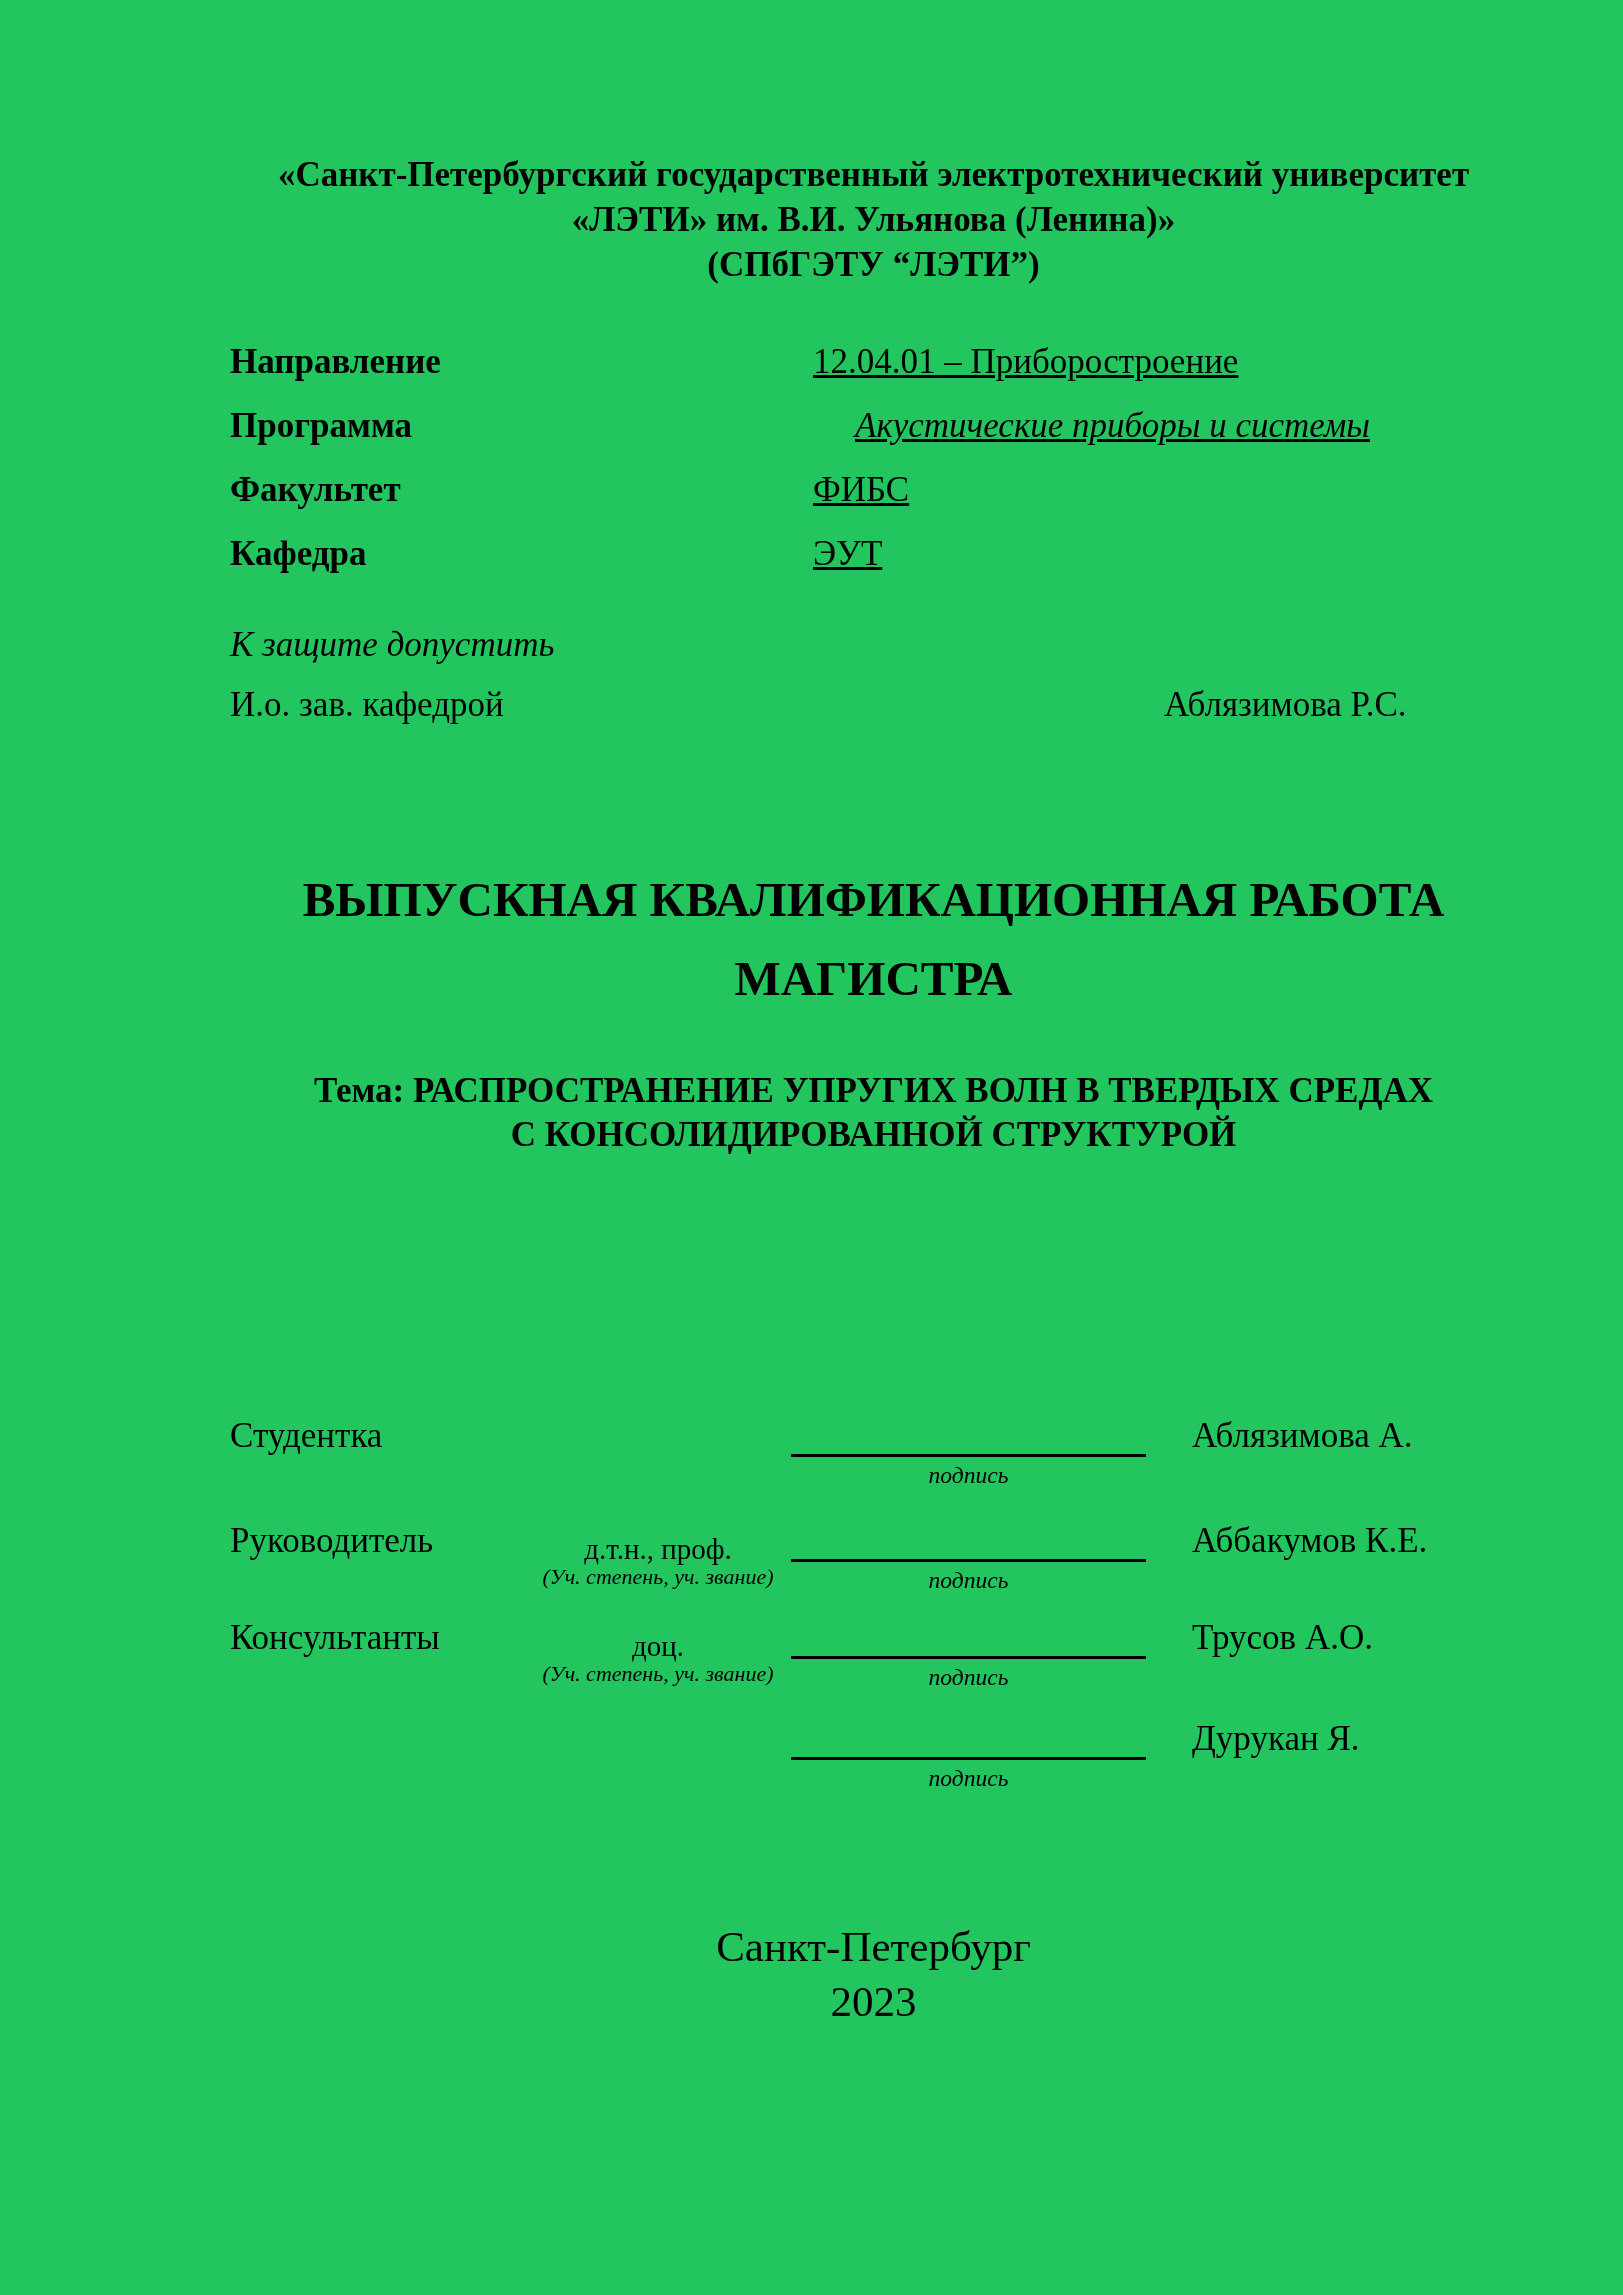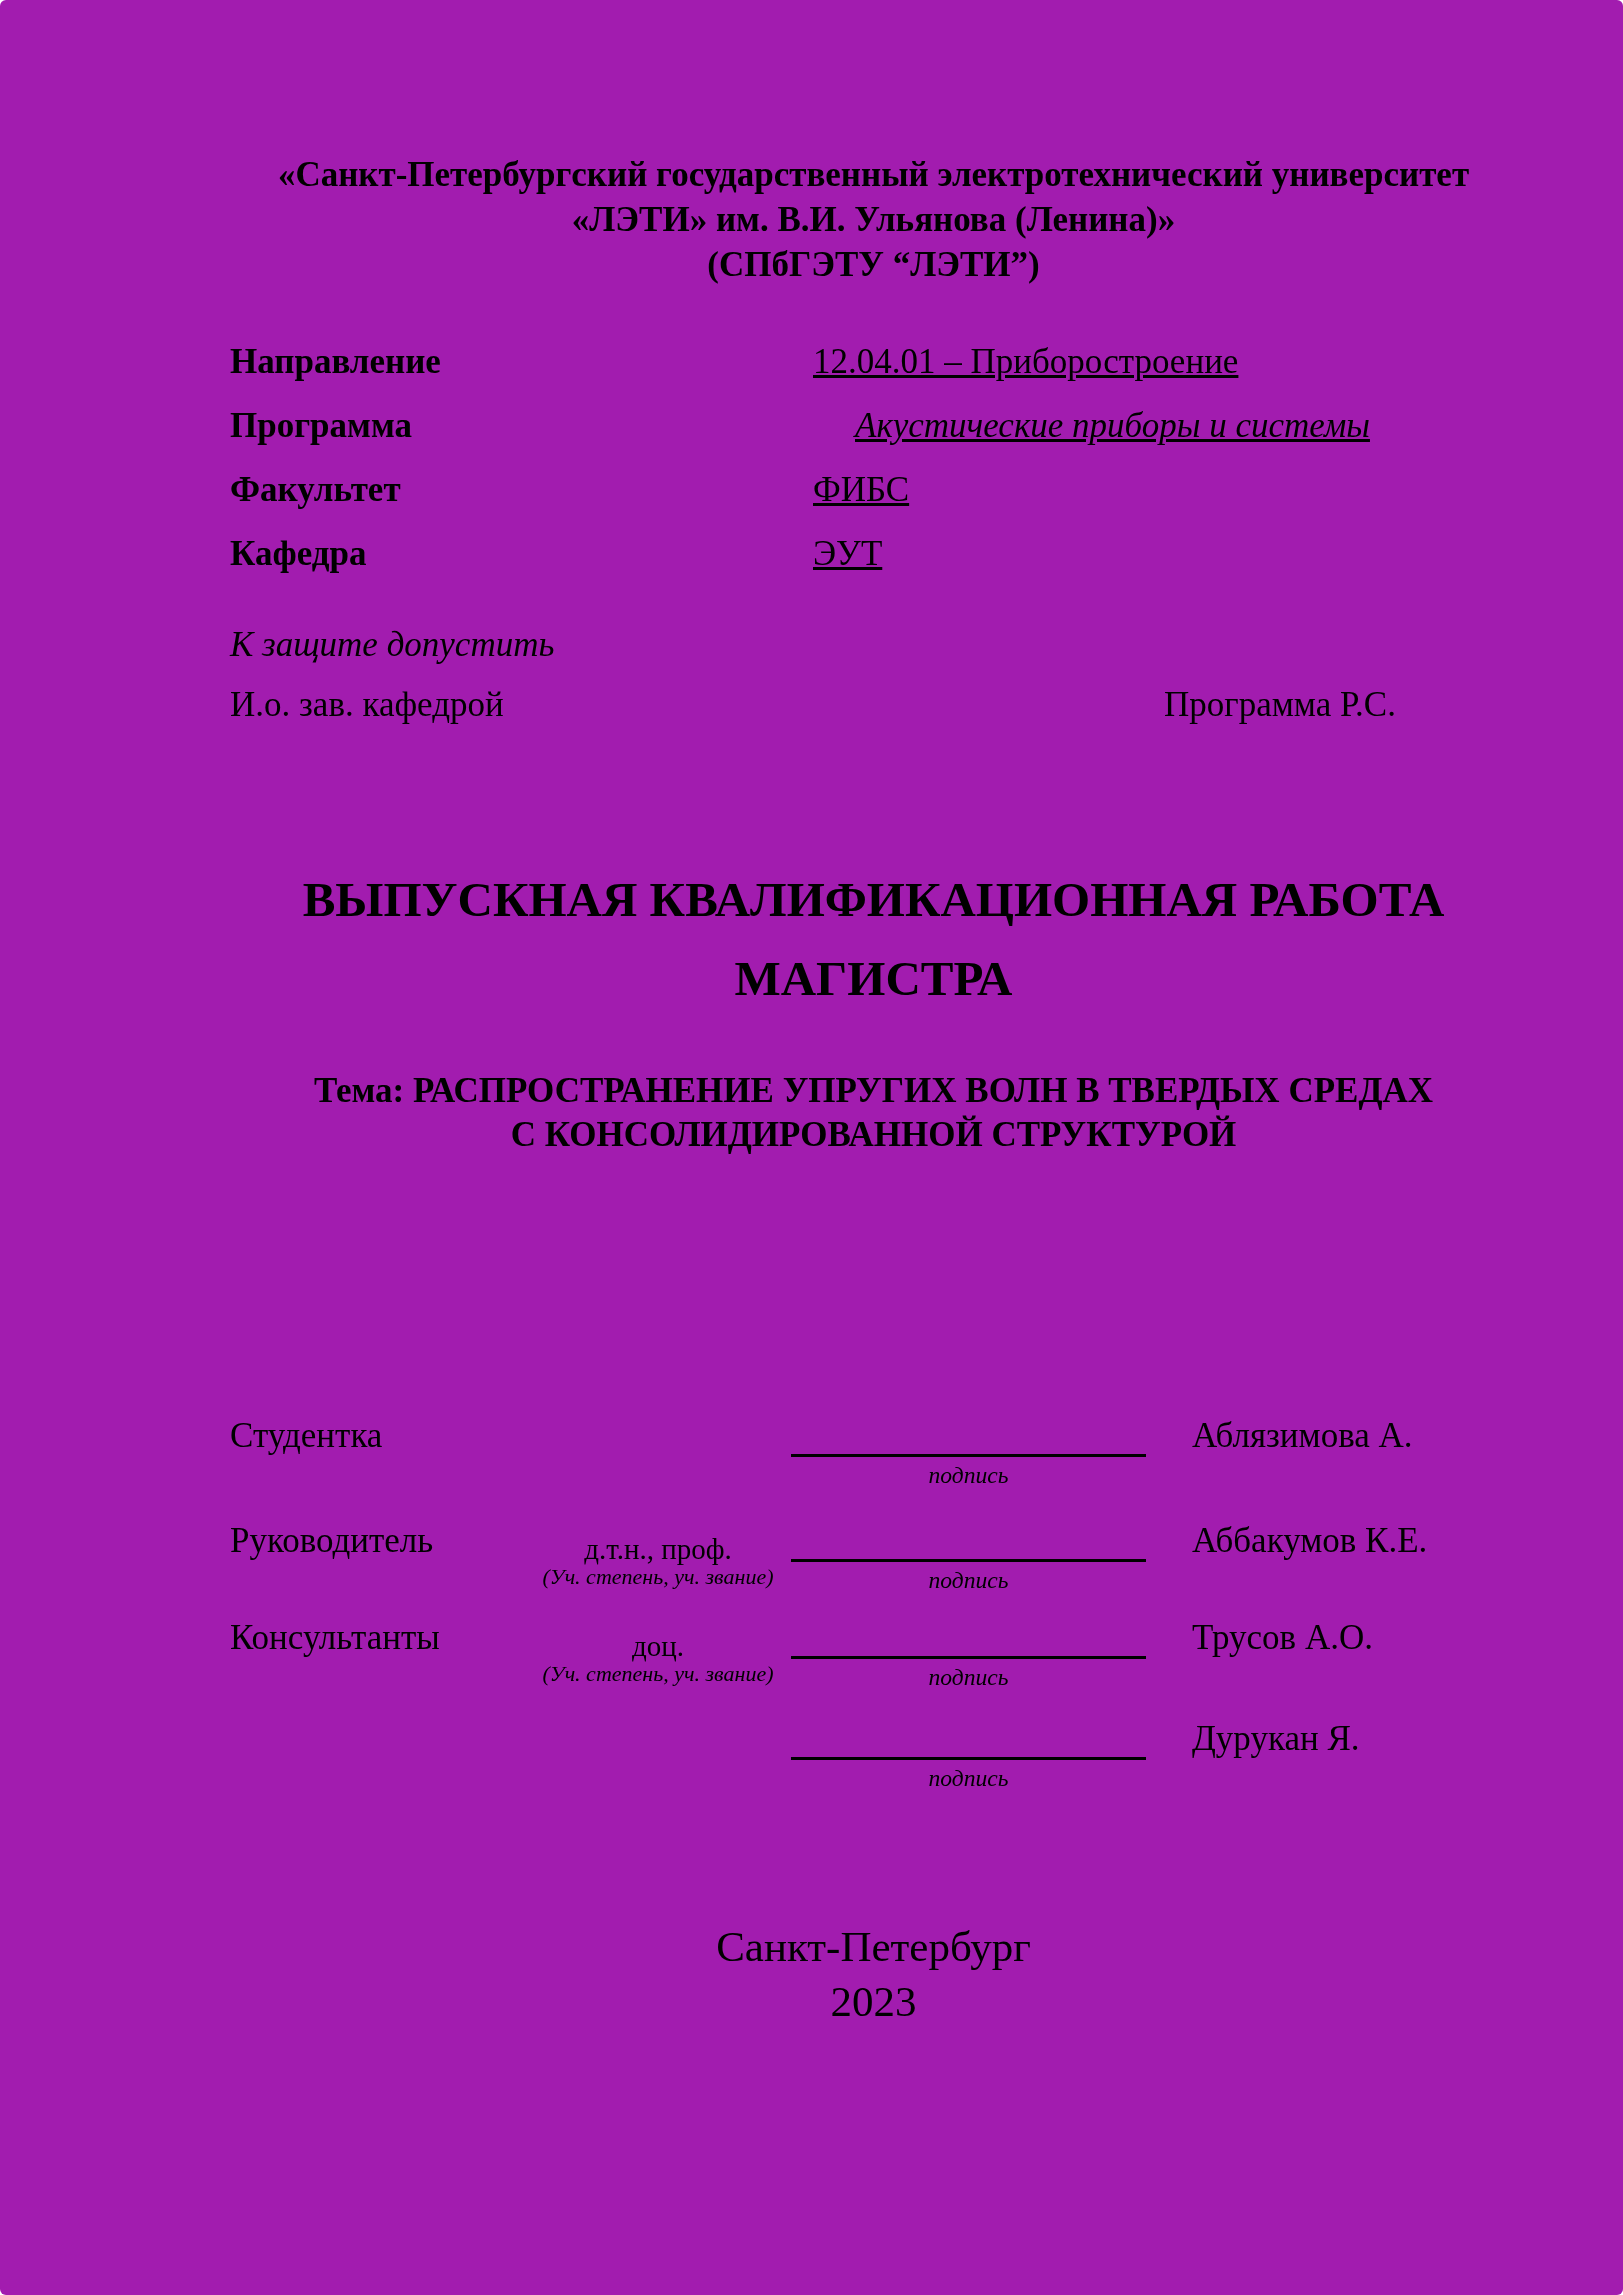--- a/index.html
+++ b/index.html
@@ -1,24 +1,23 @@
 <!DOCTYPE html>
 <html style="font-size:12.6px"><head>
 <meta charset="utf-8">
 <style>
   html, body { margin: 0; padding: 0; background: #ffffff; }
   .page {
     position: relative;
     width: 1623px;
     height: 2295px;
-    background: #a21caf;
+    background: #22c55e;
     color: #000000;
     font-family: "Liberation Serif", serif;
     overflow: hidden;
-    border-radius: 6px;
   }
   .nowrap { white-space: nowrap; }
 
   
   .header {
     position: absolute;
     left: 230px; top: 152px; width: 1287px;
     text-align: center;
     font-weight: 700;
     font-size: 35px;
@@ -116,21 +115,21 @@
     </div>
     <div class="field-row">
       <span class="field-label">Кафедра</span>
       <span class="field-value">ЭУТ</span>
     </div>
   </div>
 
   <div class="admission-intro nowrap">К защите допустить</div>
   <div class="admission-row">
     <span class="admission-role nowrap">И.о. зав. кафедрой</span>
-    <span class="admission-name nowrap">Программа Р.С.</span>
+    <span class="admission-name nowrap">Аблязимова Р.С.</span>
   </div>
 
   <div class="title">
     <div class="nowrap">ВЫПУСКНАЯ КВАЛИФИКАЦИОННАЯ РАБОТА</div>
     <div class="nowrap">МАГИСТРА</div>
   </div>
 
   <div class="theme">
     <div class="nowrap">Тема: РАСПРОСТРАНЕНИЕ УПРУГИХ ВОЛН В ТВЕРДЫХ СРЕДАХ</div>
     <div class="nowrap">С КОНСОЛИДИРОВАННОЙ СТРУКТУРОЙ</div>

